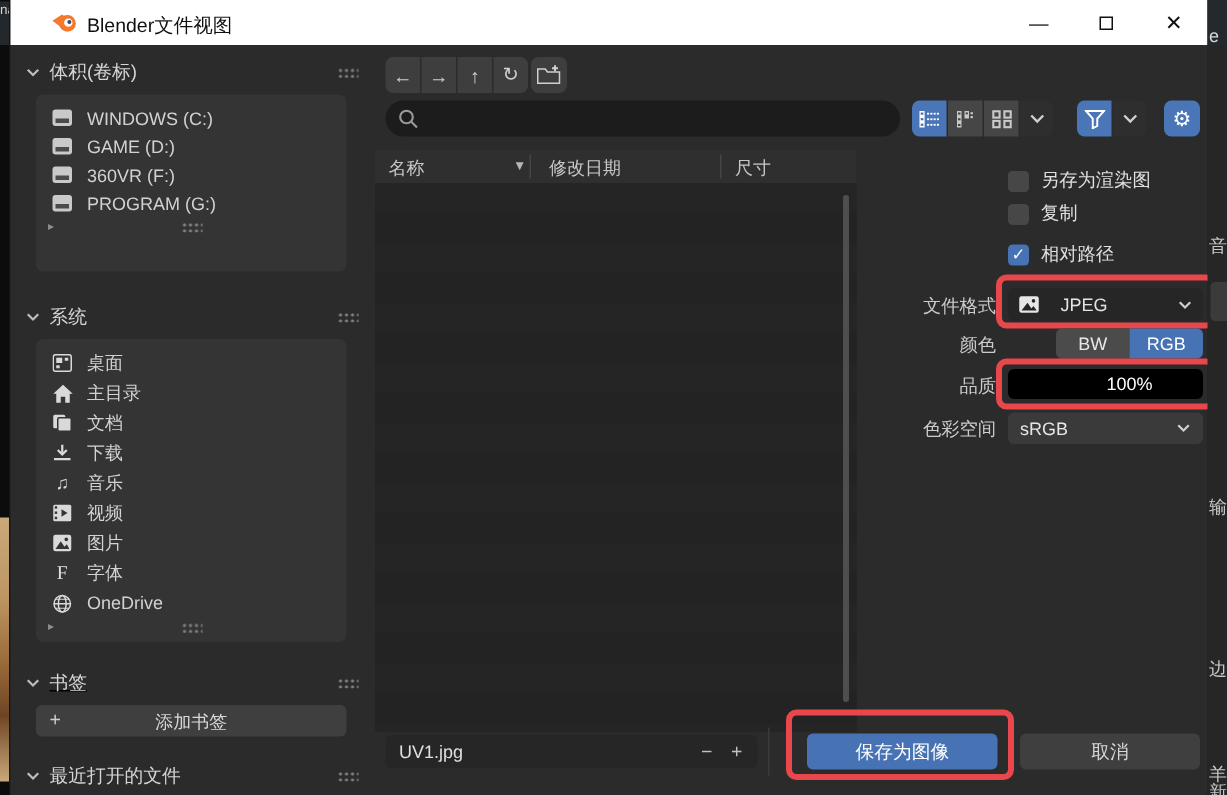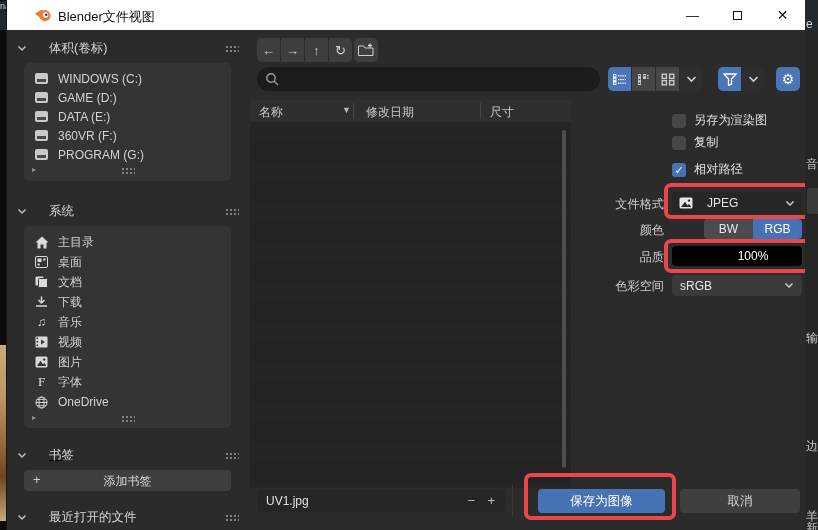--- a/index.html
+++ b/index.html
@@ -30,21 +30,21 @@
   #titlebar .logo { position:absolute; left:27px; top:7px; }
   #titlebar .title { position:absolute; left:51px; top:8px; font-size:13px; color:#101010; }
   .wbtn { position:absolute; top:0; width:45px; height:30px; display:flex; align-items:center; justify-content:center; color:#111; font-size:13px; }
   #btn-min { left:663px; } #btn-max { left:708px; } #btn-close { left:753px; font-size:14px; }
   #btn-max .sq { width:9px; height:9px; border:1.2px solid #111; }
 
   #body { position:absolute; left:0; top:30px; width:798px; height:500px; background:#2b2b2b; }
 
   
   #sidebar { position:absolute; left:0; top:0; width:241px; height:500px; }
-  .sec-head { position:absolute; left:10px; width:222px; height:18px; display:flex; align-items:center; gap:22px; }
+  .sec-head { position:absolute; left:10px; width:222px; height:18px; display:flex; align-items:center; gap:6px; }
   .sec-head .lbl { font-size:12.5px; color:#d6d6d6; flex:1; }
   .grip { width:14px; height:7px; background-image:radial-gradient(#828282 1px, transparent 1.1px); background-size:4px 4px; }
   .chev { color:#b9b9b9; }
   .sbox { position:absolute; left:17px; width:207px; background:#343434; border-radius:5px; padding-top:6px; overflow:hidden; }
   .srow { height:19px; display:flex; align-items:center; padding-left:10px; gap:9px; font-size:12px; color:#d2d2d2; }
   .srow.h20 { height:20px; }
   .icn { width:15px; display:flex; justify-content:center; align-items:center; }
   .sfoot { height:15px; position:relative; }
   .sfoot .tri { position:absolute; left:8px; top:1px; color:#8f8f8f; font-size:8px; }
   .sfoot .grip { position:absolute; left:50%; margin-left:-7px; top:3px; }
@@ -174,26 +174,20 @@
           <div class="srow">
               <span class="icn">
                 <span class="drive"></span>
               </span>
               <span>GAME (D:)</span>
             </div>
           <div class="srow">
               <span class="icn">
                 <span class="drive"></span>
               </span>
-              <span>DATA (E:)</span>
-            </div>
-          <div class="srow">
-              <span class="icn">
-                <span class="drive"></span>
-              </span>
               <span>360VR (F:)</span>
             </div>
           <div class="srow">
               <span class="icn">
                 <span class="drive"></span>
               </span>
               <span>PROGRAM (G:)</span>
             </div>
           <div class="sfoot">
             <span class="tri">▸</span>
@@ -204,38 +198,38 @@
         <div class="sec-head" style="top:172px;">
           <span class="chev">
               <svg width="10" height="7">
                 <path d="M1.5 1.5 L5 5 L8.5 1.5" stroke="#bdbdbd" stroke-width="1.5" fill="none"></path>
               </svg>
             </span>
           <span class="lbl">系统</span>
           <span class="grip"></span>
         </div>
         <div class="sbox" style="top:196px; height:202px;">
-          <div class="srow h20">
-            <span class="icn">
-                <svg width="14" height="13">
-                  <path d="M7 0.5 L13.5 6.5 H11.5 V12.5 H8.5 V8.5 H5.5 V12.5 H2.5 V6.5 H0.5 Z" fill="#d9d9d9"></path>
-                </svg>
-              </span>
-            <span>主目录</span>
-          </div>
           <div class="srow h20">
             <span class="icn">
                 <svg width="13" height="12">
                   <rect x="0.5" y="0.5" width="12" height="11" rx="1.5" fill="none" stroke="#d9d9d9"></rect>
                   <rect x="2.5" y="2.5" width="4" height="3.5" fill="#d9d9d9"></rect>
                   <rect x="8.2" y="2.5" width="2.3" height="2" fill="#d9d9d9"></rect>
                   <rect x="2.5" y="7.5" width="2.3" height="2" fill="#d9d9d9"></rect>
                 </svg>
               </span>
             <span>桌面</span>
+          </div>
+          <div class="srow h20">
+            <span class="icn">
+                <svg width="14" height="13">
+                  <path d="M7 0.5 L13.5 6.5 H11.5 V12.5 H8.5 V8.5 H5.5 V12.5 H2.5 V6.5 H0.5 Z" fill="#d9d9d9"></path>
+                </svg>
+              </span>
+            <span>主目录</span>
           </div>
           <div class="srow h20">
             <span class="icn">
                 <svg width="13" height="12">
                   <rect x="0.5" y="0.5" width="8" height="9" rx="1" fill="#d9d9d9"></rect>
                   <rect x="3.5" y="2.5" width="9" height="9" rx="1" fill="#d9d9d9" stroke="#343434" stroke-width="1"></rect>
                 </svg>
               </span>
             <span>文档</span>
           </div>

